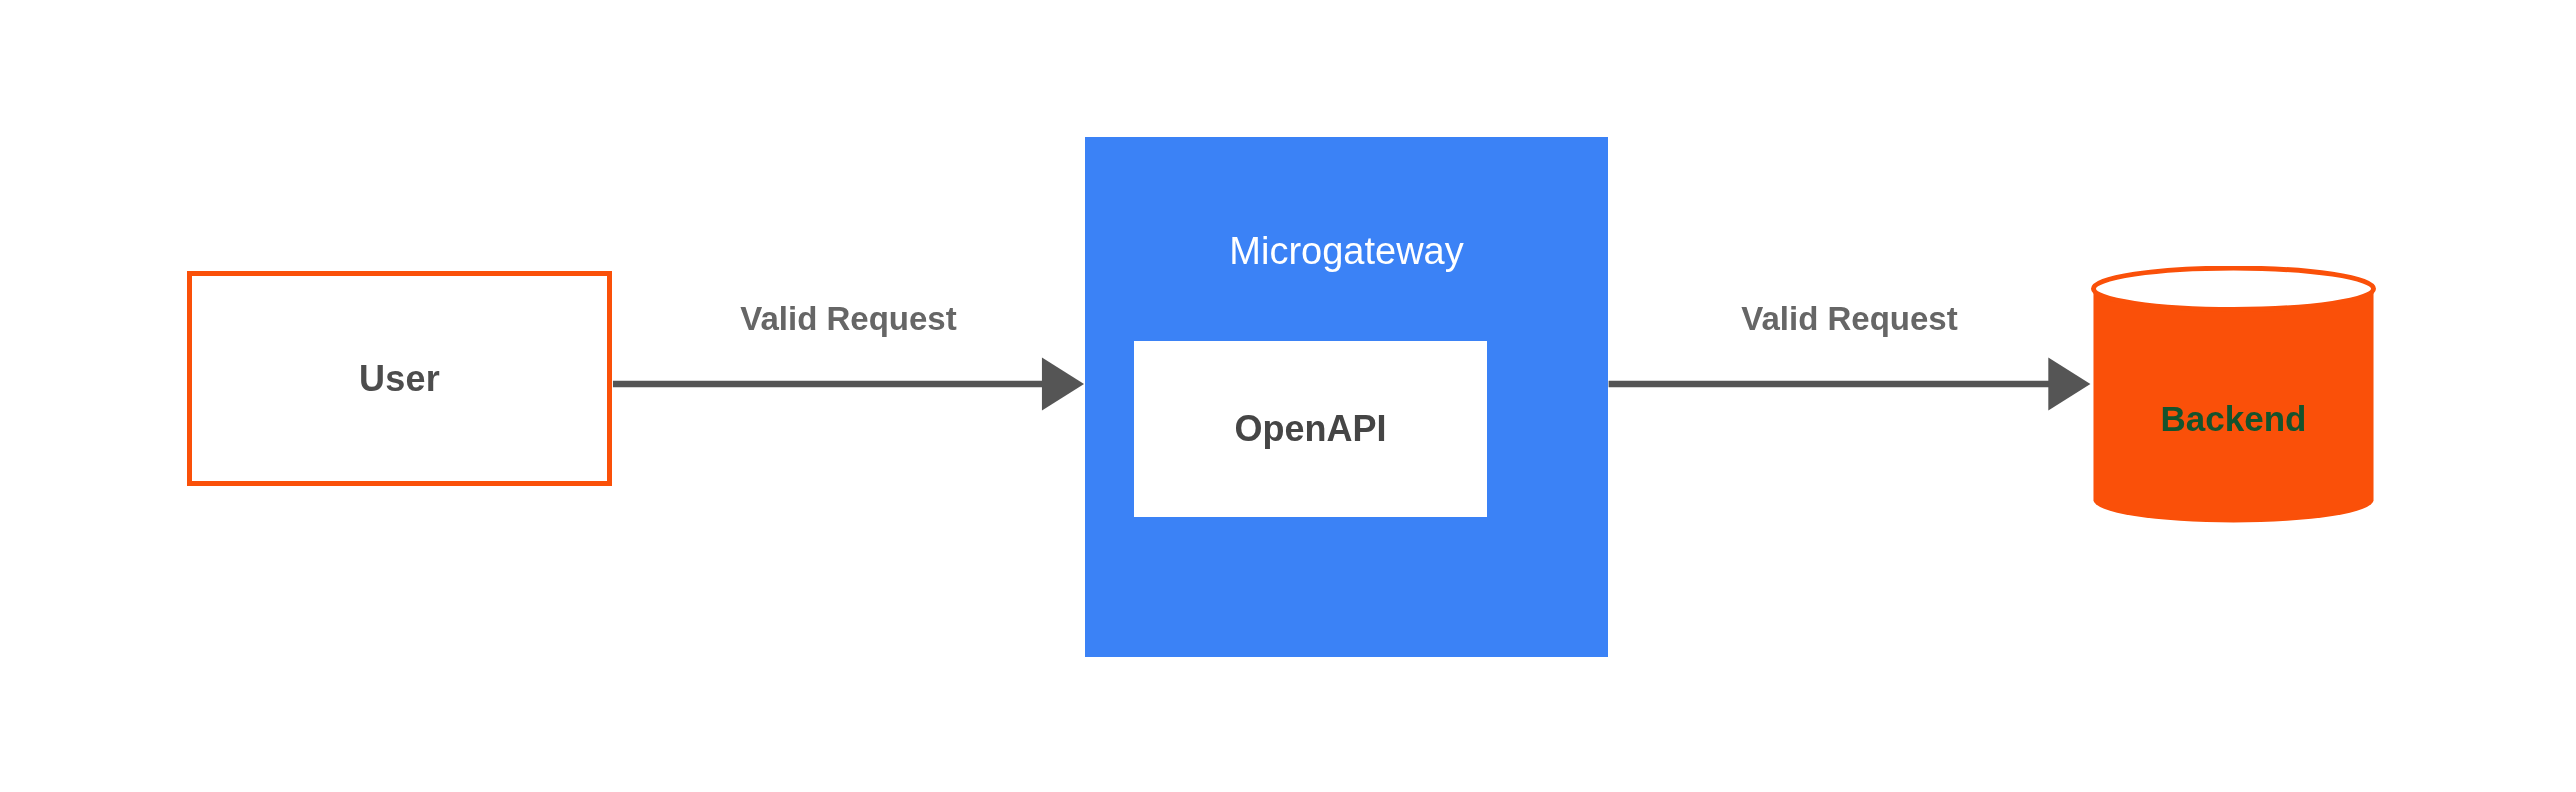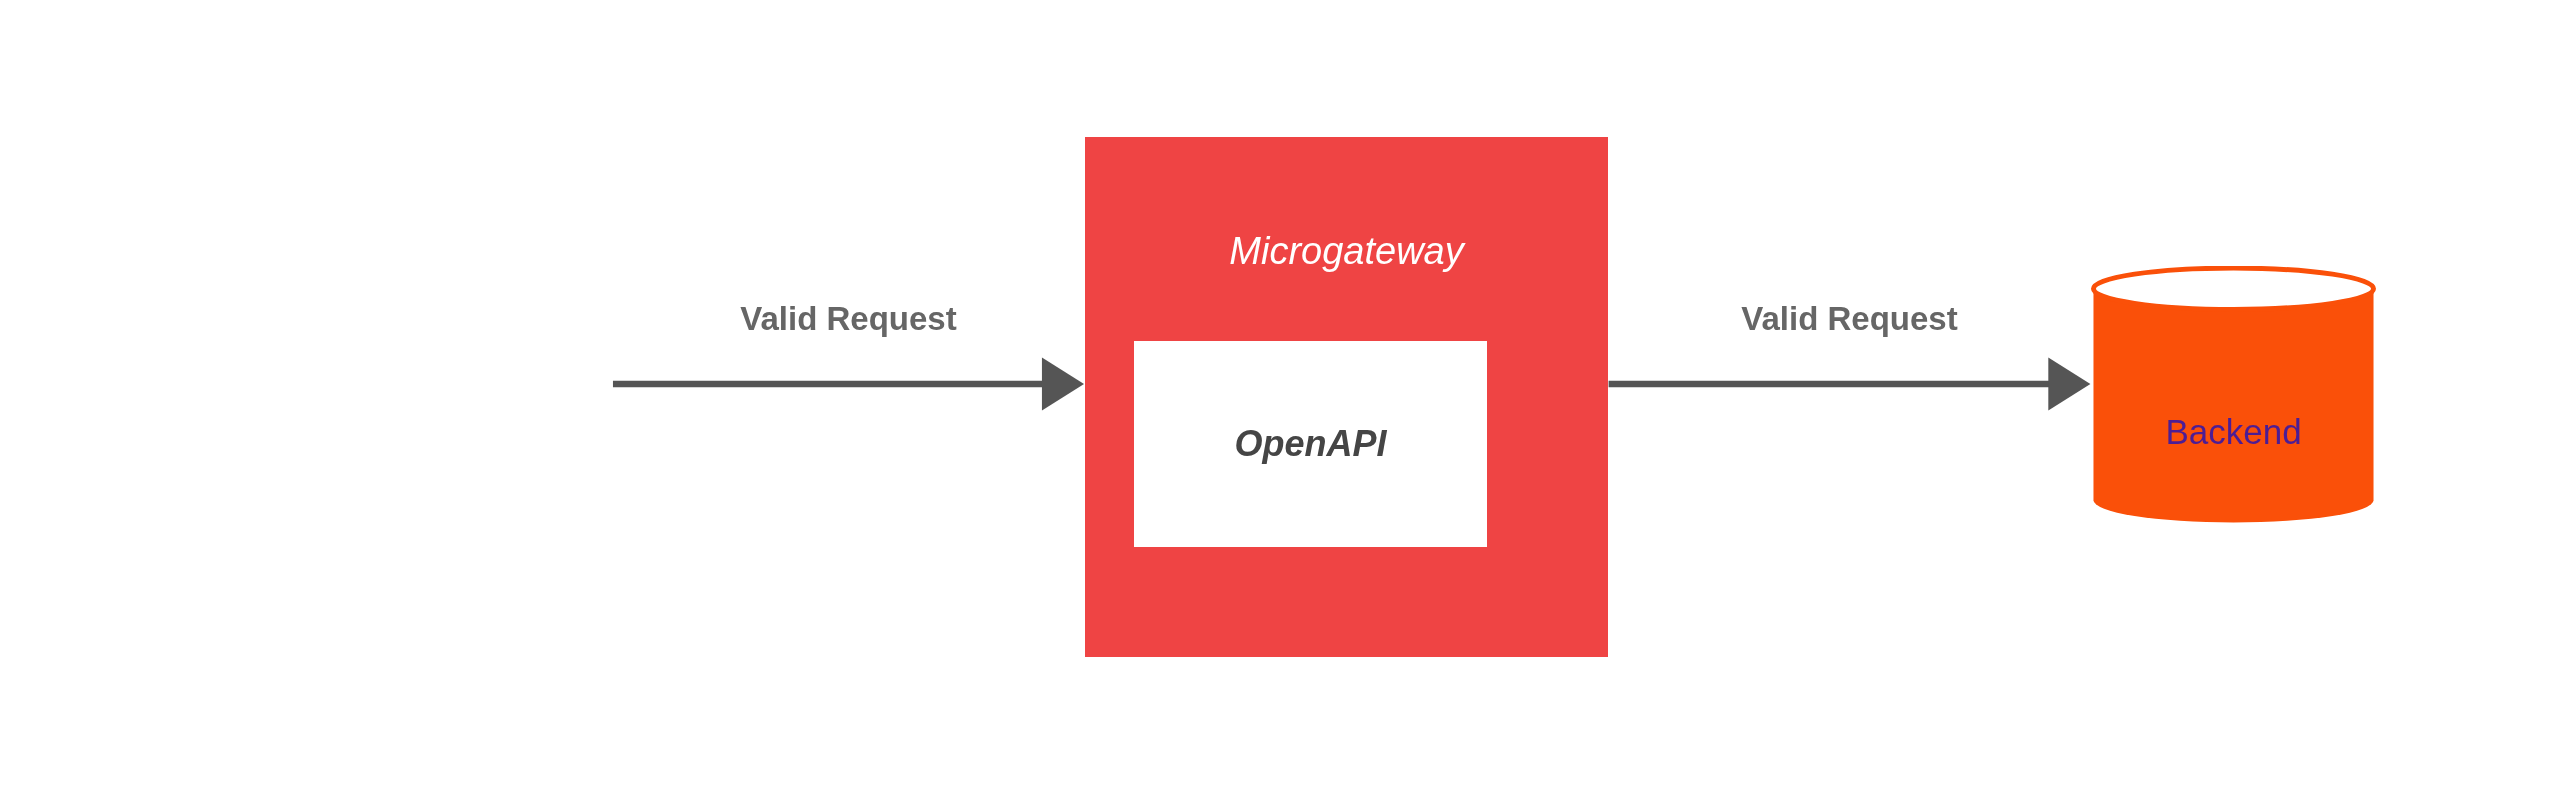--- a/index.html
+++ b/index.html
@@ -40,41 +40,40 @@
     white-space: nowrap;
   }
 
   
   .gateway-box {
     position: absolute;
     left: 1085px;
     top: 137px;
     width: 523px;
     height: 520px;
-    background: #ef4444;
-    font-style: italic;
+    background: #3b82f6;
   }
   .gateway-label {
     position: absolute;
     left: 0;
     top: 0;
     width: 523px;
     text-align: center;
     padding-top: 93px;
     font-size: 38px;
     font-weight: normal;
     color: #ffffff;
     white-space: nowrap;
   }
   .openapi-box {
     position: absolute;
     left: 49px;
     top: 204px;
     width: 353px;
-    height: 206px;
+    height: 176px;
     background: #ffffff;
     display: flex;
     align-items: center;
     justify-content: center;
   }
   .openapi-label {
     font-size: 36px;
     font-weight: bold;
     color: #454545;
     white-space: nowrap;
@@ -90,27 +89,27 @@
   }
   .backend-cylinder svg {
     position: absolute;
     left: 0;
     top: 0;
     display: block;
   }
   .backend-label {
     position: absolute;
     left: 0;
-    top: 13px;
+    top: 0;
     width: 285px;
     text-align: center;
     padding-top: 133px;
     font-size: 35px;
-    font-weight: normal;
-    color: #4c1d95;
+    font-weight: bold;
+    color: #14532d;
     white-space: nowrap;
   }
 
   
   .edge {
     position: absolute;
     height: 66px;
   }
   .edge svg {
     position: absolute;
@@ -130,20 +129,23 @@
     font-weight: bold;
   }
   .edge-1 { left: 612px; top: 351px; width: 473px; }
   .edge-2 { left: 1608px; top: 351px; width: 483px; }
 </style>
 </head>
 <body>
 
 <div id="canvas">
 
+  <div class="user-box">
+    <span class="user-label">User</span>
+  </div>
 
   <div class="edge edge-1">
     <svg width="473" height="66" viewBox="0 0 571 80">
       <line x1="0" y1="40" x2="524" y2="40" stroke="#555555" stroke-width="8"></line>
       <polygon points="520,8 571,40 520,72" fill="#555555"></polygon>
     </svg>
     <span class="edge-label">Valid Request</span>
   </div>
 
   <div class="gateway-box">

